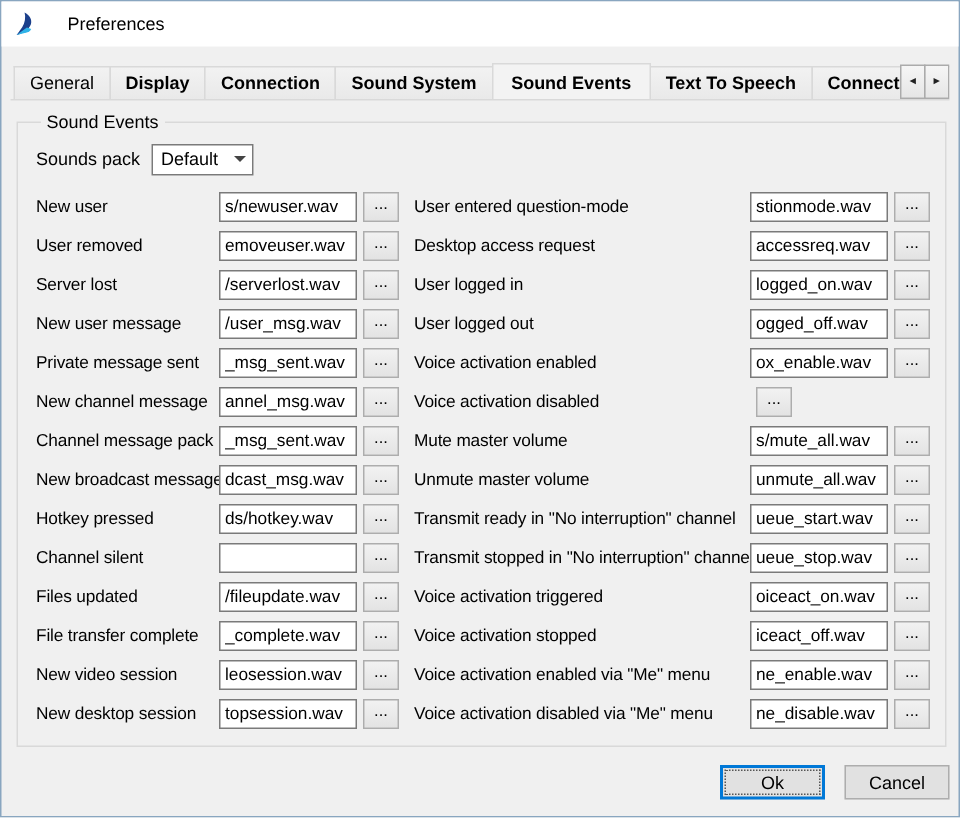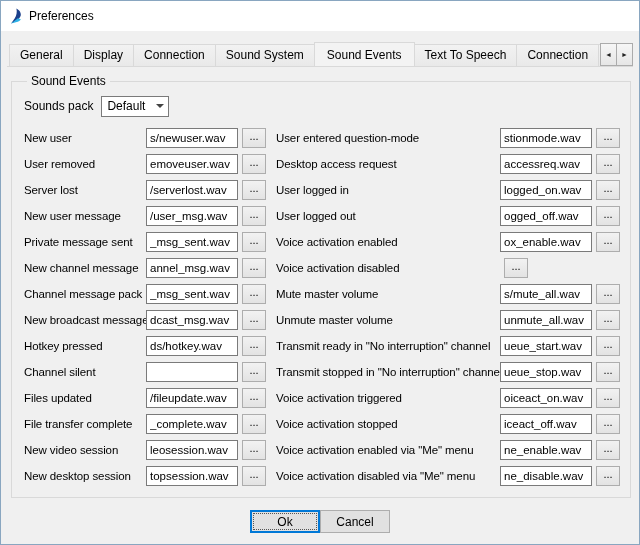--- a/index.html
+++ b/index.html
@@ -1,29 +1,29 @@
 <!DOCTYPE html>
 <html><head>
 <meta charset="utf-8">
 <style>
   * { box-sizing: border-box; margin: 0; padding: 0; }
   html, body { width: 640px; height: 545px; overflow: hidden; background: #fff; }
   body { font-family: "Liberation Sans", sans-serif; font-size: 12px; color: #000; }
 
   .window { width: 640px; height: 545px; border: 1px solid #89a6c0; background: #f0f0f0; display: flex; flex-direction: column; }
 
-  .titlebar { flex: 0 0 30px; background: #ffffff; display: flex; align-items: center; padding: 0 8px; gap: 4px; }
+  .titlebar { flex: 0 0 30px; background: #ffffff; display: flex; align-items: center; padding: 0 8px; gap: 20px; }
   .titlebar .title { font-size: 12px; }
   .app-icon { width: 16px; height: 16px; display: inline-flex; }
 
   .content { flex: 1; display: flex; flex-direction: column; padding: 6px 6px 0 6px; }
 
   .tabbar { position: relative; display: flex; align-items: flex-end; height: 30px; padding-left: 2px; border-bottom: 1px solid #d9d9d9; overflow: hidden; }
   .tab { padding: 3px 10px 4px; background: linear-gradient(#f2f2f2, #e9e9e9); border: 1px solid #d9d9d9; border-bottom: none; white-space: nowrap; cursor: default; }
-  .tab + .tab { margin-left: -1px; }
+  .tab + .tab { margin-left: -1px; font-weight: bold; }
   .tab.active { padding: 5px 12px 5px; background: #f3f3f3; margin-bottom: -1px; position: relative; z-index: 2; }
   .tab.clipped { padding-right: 52px; }
   .tab-scrollers { position: absolute; right: 0; bottom: 0; height: 23px; display: flex; z-index: 5; background: #f0f0f0; }
   .scrollbtn { width: 17px; height: 23px; font-size: 7px; line-height: 1; color: #222; background: linear-gradient(#f6f6f6, #e6e6e6); border: 1px solid #ababab; padding: 0; }
   .scrollbtn + .scrollbtn { margin-left: -1px; }
 
   .groupbox { margin: 7px 4px 0 4px; border: 1px solid #d9d9d9; padding: 2px 10px 8px 10px; background: #f0f0f0; }
   .groupbox legend { font-size: 12px; padding: 0 4px; margin-left: 5px; }
 
   .pack-row { display: flex; align-items: center; gap: 8px; margin: 5px 0 8px 2px; height: 22px; }
@@ -33,21 +33,21 @@
 
   .events { display: flex; gap: 10px; margin-left: 2px; }
   .col { display: flex; flex-direction: column; }
   .event-row { display: flex; align-items: center; height: 26px; }
   .ev-label { font-size: 11.5px; letter-spacing: -0.1px; white-space: nowrap; overflow: hidden; }
   .col.left .ev-label { flex: 0 0 122px; }
   .col.right .ev-label { flex: 0 0 224px; }
   .ev-input { width: 92px; height: 20px; border: 1px solid #7a7a7a; padding: 0 3px; font-family: "Liberation Sans", sans-serif; font-size: 11.5px; background: #fff; }
   .browse-btn { width: 24px; height: 20px; margin-left: 4px; background: linear-gradient(#f2f2f2, #e3e3e3); border: 1px solid #adadad; font-size: 11px; line-height: 0.6; padding: 0 0 4px 0; }
 
-  .footer { margin-top: auto; display: flex; justify-content: center; padding: 8px 0 11px 0; }
+  .footer { margin-top: auto; display: flex; justify-content: flex-end; gap: 13px; padding: 8px 0 11px 0; }
   .btn { min-width: 70px; height: 23px; background: #e1e1e1; border: 1px solid #adadad; font-family: "Liberation Sans", sans-serif; font-size: 12px; padding: 0 10px; }
   .btn.default { border: 2px solid #0078d7; outline: 1px dotted #555; outline-offset: -4px; }
 </style>
 </head>
 <body>
 
 <div class="window">
   <div class="titlebar">
     <span class="app-icon">
       <svg width="16" height="16" viewBox="0 0 16 16" aria-hidden="true">

